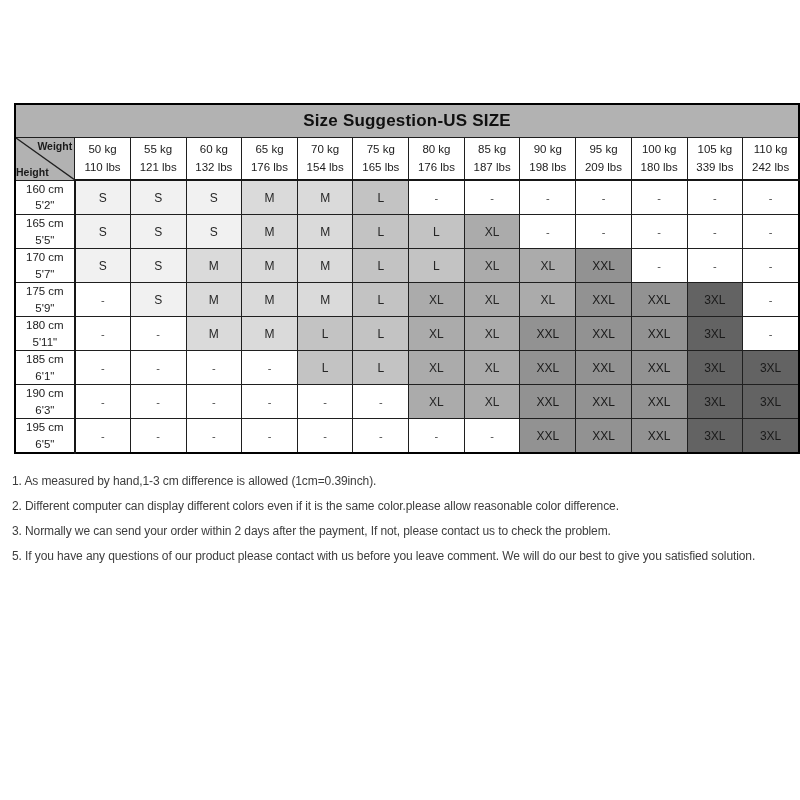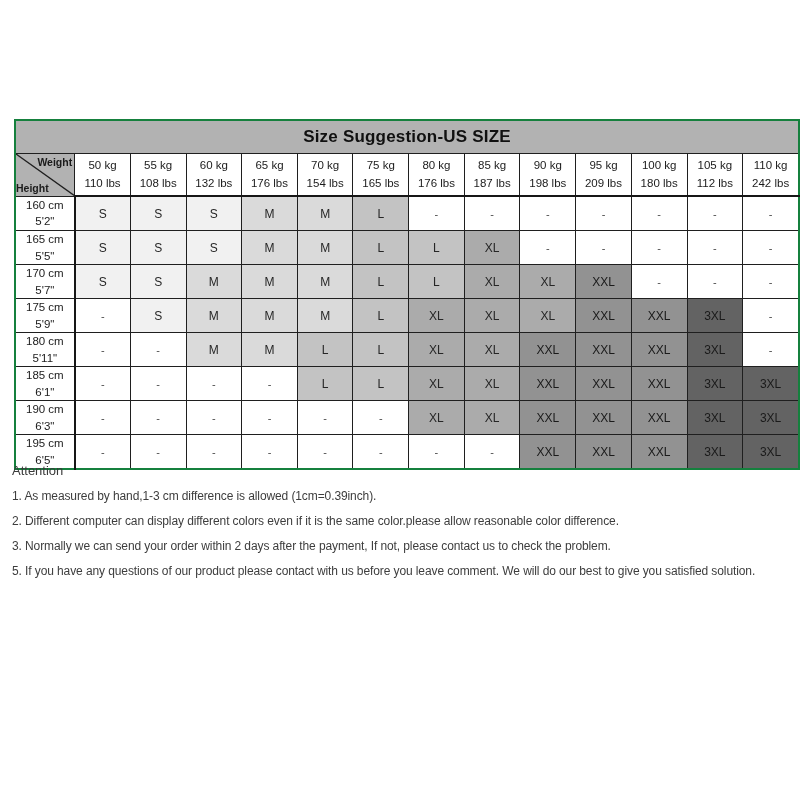--- a/index.html
+++ b/index.html
@@ -3,22 +3,21 @@
 <meta charset="utf-8">
 <style>
   html,body { margin:0; padding:0; background:#ffffff; }
   .page {
     position:relative; width:800px; height:800px; background:#ffffff;
     font-family:"Liberation Sans", sans-serif; overflow:hidden; color:#222;
   }
   .table-wrap { position:absolute; left:14px; top:103px; }
   table.size-table {
     border-collapse:collapse; table-layout:fixed;
-    border:2px solid #15803d;
-    margin-top:16px;
+    border:2px solid #000000;
   }
   .size-table th, .size-table td {
     border:1px solid #1f1f1f; padding:0; text-align:center; vertical-align:middle;
   }
   .title-cell {
     height:32px; background:#b2b2b2; color:#101010;
     font-size:17px; font-weight:bold; letter-spacing:0.2px;
     border-bottom:2px solid #161616;
   }
   .corner-cell {
@@ -67,21 +66,21 @@
             <span class="corner-label corner-weight">Weight</span>
             <span class="corner-label corner-height">Height</span>
           </th>
 
         <th class="col-head">
               <div>50 kg</div>
               <div>110 lbs</div>
             </th>
             <th class="col-head">
               <div>55 kg</div>
-              <div>108 lbs</div>
+              <div>121 lbs</div>
             </th>
             <th class="col-head">
               <div>60 kg</div>
               <div>132 lbs</div>
             </th>
             <th class="col-head">
               <div>65 kg</div>
               <div>176 lbs</div>
             </th>
             <th class="col-head">
@@ -107,21 +106,21 @@
             <th class="col-head">
               <div>95 kg</div>
               <div>209 lbs</div>
             </th>
             <th class="col-head">
               <div>100 kg</div>
               <div>180 lbs</div>
             </th>
             <th class="col-head">
               <div>105 kg</div>
-              <div>112 lbs</div>
+              <div>339 lbs</div>
             </th>
             <th class="col-head">
               <div>110 kg</div>
               <div>242 lbs</div>
             </th>
           </tr>
       </thead>
       <tbody id="size-rows">
 
       <tr>
@@ -274,21 +273,20 @@
             <td class="size-cell" style="background: rgb(146, 146, 146); color: rgb(26, 26, 26);">XXL</td>
             <td class="size-cell" style="background: rgb(146, 146, 146); color: rgb(26, 26, 26);">XXL</td>
             <td class="size-cell" style="background: rgb(99, 99, 99); color: rgb(26, 26, 26);">3XL</td>
             <td class="size-cell" style="background: rgb(99, 99, 99); color: rgb(26, 26, 26);">3XL</td>
           </tr>
         </tbody>
     </table>
   </div>
 
   <div class="attention">
-    <h3 class="attention-heading">Attention</h3>
     <div id="notes">
 
     <div class="note">1. As measured by hand,1-3 cm difference is allowed (1cm=0.39inch).</div>
         <div class="note">2. Different computer can display different colors even if it is the same color.please allow reasonable color difference.</div>
         <div class="note">3. Normally we can send your order within 2 days after the payment, If not, please contact us to check the problem.</div>
         <div class="note">5. If you have any questions of our product please contact with us before you leave comment. We will do our best to give you satisfied solution.</div>
       </div>
   </div>
 
 </div>

